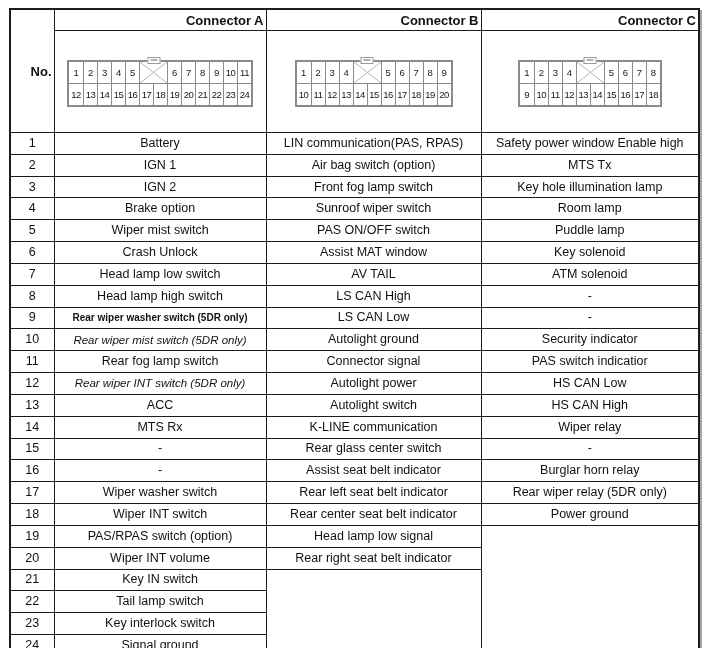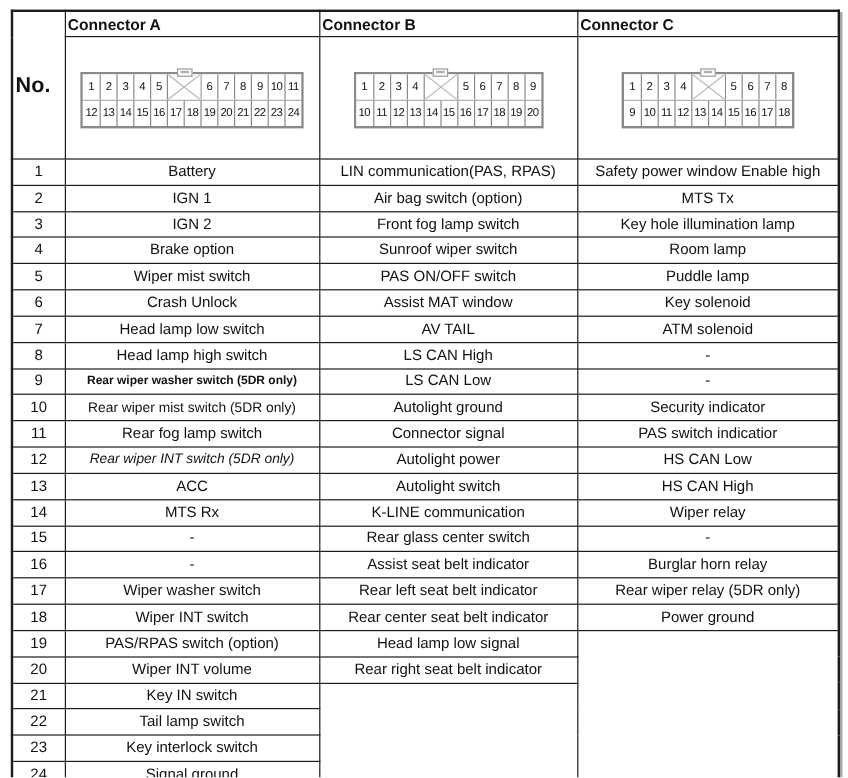--- a/index.html
+++ b/index.html
@@ -6,28 +6,28 @@
   .page{
     position:relative;width:707px;height:648px;background:#ffffff;
     font-family:"Liberation Sans",sans-serif;color:#111111;overflow:hidden;
   }
   table.pin-table{
     position:absolute;left:9px;top:8px;width:689px;
     border-collapse:collapse;table-layout:fixed;background:#ffffff;
     border:2px solid #1c1c1c;box-shadow:2px 2px 0 #a6a6a6;
   }
   .pin-table th,.pin-table td{border:1px solid #1c1c1c;padding:0 2px;overflow:hidden;}
-  thead th{height:20px;font-size:13px;font-weight:bold;text-align:left;vertical-align:middle;}
-  th.no-head{font-size:18px;}
+  thead th{height:20px;font-size:13px;font-weight:bold;text-align:right;vertical-align:middle;}
+  th.no-head{font-size:13px;}
   td.diagram-cell{height:101px;text-align:center;vertical-align:middle;}
   #tbody td{height:20.83px;font-size:12.5px;line-height:1.05;text-align:center;vertical-align:middle;white-space:nowrap;}
   #tbody td.no-cell{font-size:12.5px;}
   
   #tbody tr:nth-child(9)  td.col-a{font-size:10px;font-weight:bold;}
-  #tbody tr:nth-child(10) td.col-a{font-size:11.5px;}
+  #tbody tr:nth-child(10) td.col-a{font-size:11.5px;font-style:italic;}
   #tbody tr:nth-child(12) td.col-a{font-size:11.5px;font-style:italic;}
 
   
   .conn-box{
     display:inline-block;position:relative;vertical-align:middle;
     border:2px solid #8a8a8a;background:#ffffff;margin-top:4px;
   }
   .pin-row{display:flex;}
   .pin-row.bottom{border-top:1px solid #8a8a8a;}
   .pin-cell{

